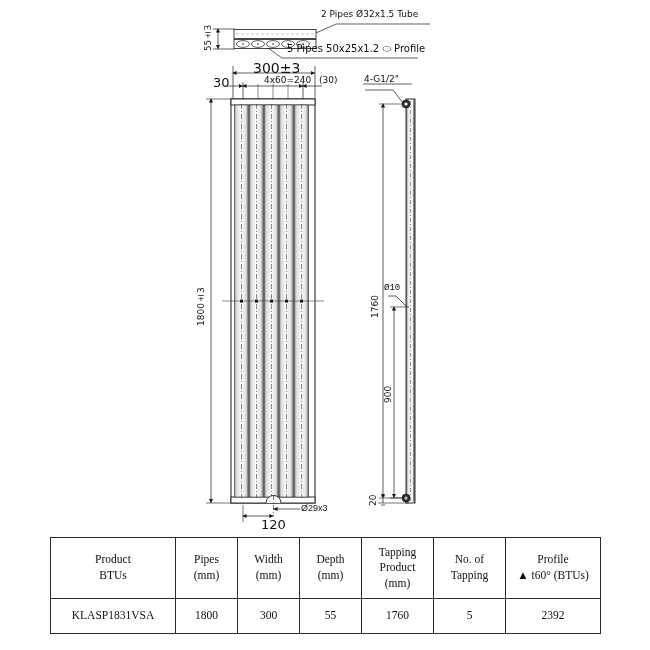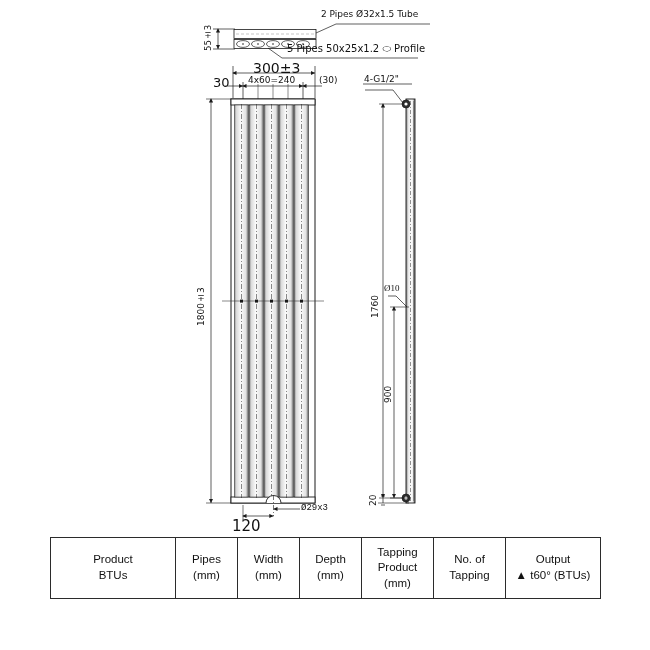--- a/index.html
+++ b/index.html
@@ -32,21 +32,21 @@
   #spec-table-wrap {
     position: absolute;
     left: 50px;
     top: 537px;
     width: 550px;
   }
   table.spec {
     border-collapse: collapse;
     width: 550px;
     table-layout: fixed;
-    font-family: Liberation Sans, sans-serif;
+    font-family: Liberation Serif, serif;
   }
   table.spec td {
     border: 1px solid #2b2b2b;
     text-align: center;
     vertical-align: middle;
     font-size: 11.5px;
     color: #111;
     padding: 2px 1px;
     line-height: 1.35;
   }
@@ -227,37 +227,37 @@
 
   <div style="position:absolute;left:287px;top:43px;font-family:'DejaVu Sans',sans-serif;font-size:10px;white-space:nowrap;color:#111;">5 Pipes 50x25x1.2 ⬭ Profile</div>
 
   <div style="position:absolute;left:203px;top:27px;width:12px;height:24px;font-family:'DejaVu Sans',sans-serif;font-size:8.5px;color:#111;
               writing-mode:vertical-rl;transform:rotate(180deg);white-space:nowrap;">55±3</div>
 
   <div style="position:absolute;left:253px;top:60px;font-family:'DejaVu Sans',sans-serif;font-size:14px;white-space:nowrap;color:#111;">300±3</div>
 
   <div style="position:absolute;left:213px;top:75px;font-family:'DejaVu Sans',sans-serif;font-size:13px;white-space:nowrap;color:#111;">30</div>
 
-  <div style="position:absolute;left:248px;top:75px;font-family:'DejaVu Sans',sans-serif;font-size:9px;white-space:nowrap;color:#111;">4x60=240</div>
+  <div style="position:absolute;left:264px;top:75px;font-family:'DejaVu Sans',sans-serif;font-size:9px;white-space:nowrap;color:#111;">4x60=240</div>
 
   <div style="position:absolute;left:319px;top:75px;font-family:'DejaVu Sans',sans-serif;font-size:9px;white-space:nowrap;color:#111;text-align:right;">(30)</div>
 
   <div style="position:absolute;left:196px;top:278px;height:48px;font-family:'DejaVu Sans',sans-serif;font-size:9px;color:#111;
               writing-mode:vertical-rl;transform:rotate(180deg);white-space:nowrap;">1800±3</div>
 
-  <div style="position:absolute;left:232px;top:517px;font-family:'DejaVu Sans',sans-serif;font-size:15px;white-space:nowrap;color:#111;">120</div>
-
-  <div style="position:absolute;left:301px;top:503px;font-family:Liberation Mono, monospace;font-size:9px;white-space:nowrap;color:#111;">Ø29x3</div>
+  <div style="position:absolute;left:261px;top:517px;font-family:'DejaVu Sans',sans-serif;font-size:13px;white-space:nowrap;color:#111;">120</div>
+
+  <div style="position:absolute;left:301px;top:503px;font-family:Liberation Sans, sans-serif;font-size:9px;white-space:nowrap;color:#111;">Ø29x3</div>
 
   <div style="position:absolute;left:364px;top:74px;font-family:'DejaVu Sans',sans-serif;font-size:9px;white-space:nowrap;color:#111;">4-G1/2"</div>
 
   <div style="position:absolute;left:370px;top:288px;height:30px;font-family:'DejaVu Sans',sans-serif;font-size:9px;color:#111;
               writing-mode:vertical-rl;transform:rotate(180deg);white-space:nowrap;">1760</div>
 
-  <div style="position:absolute;left:384px;top:283px;font-family:Liberation Serif, serif;font-size:9px;white-space:nowrap;color:#111;text-align:center;">Ø10</div>
+  <div style="position:absolute;left:384px;top:283px;font-family:Liberation Mono, monospace;font-size:9px;white-space:nowrap;color:#111;text-align:center;">Ø10</div>
 
   <div style="position:absolute;left:383px;top:381px;height:22px;font-family:'DejaVu Sans',sans-serif;font-size:9px;color:#111;
               writing-mode:vertical-rl;transform:rotate(180deg);white-space:nowrap;">900</div>
 
   <div style="position:absolute;left:368px;top:490px;height:16px;font-family:'DejaVu Sans',sans-serif;font-size:9px;color:#111;
               writing-mode:vertical-rl;transform:rotate(180deg);white-space:nowrap;">20</div>
 
   <div id="spec-table-wrap">
     <table class="spec">
       <colgroup>
@@ -290,21 +290,30 @@
           <td>
             <span class="hdr-line">Tapping</span>
             <span class="hdr-line">Product</span>
             <span class="hdr-line">(mm)</span>
           </td>
           <td>
             <span class="hdr-line">No. of</span>
             <span class="hdr-line">Tapping</span>
           </td>
           <td>
-            <span class="hdr-line">Output</span>
+            <span class="hdr-line">Profile</span>
             <span class="hdr-line">▲ t60° (BTUs)</span>
           </td>
+        </tr>
+        <tr class="body">
+          <td>KLASP1831VSA</td>
+          <td>1800</td>
+          <td>300</td>
+          <td>55</td>
+          <td>1760</td>
+          <td>5</td>
+          <td>2392</td>
         </tr>
       </tbody>
     </table>
   </div>
 
 </div>
 
 </body></html>

